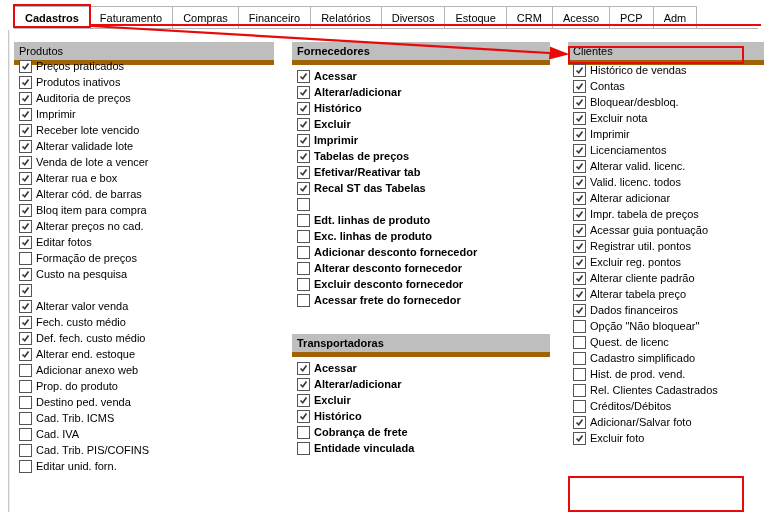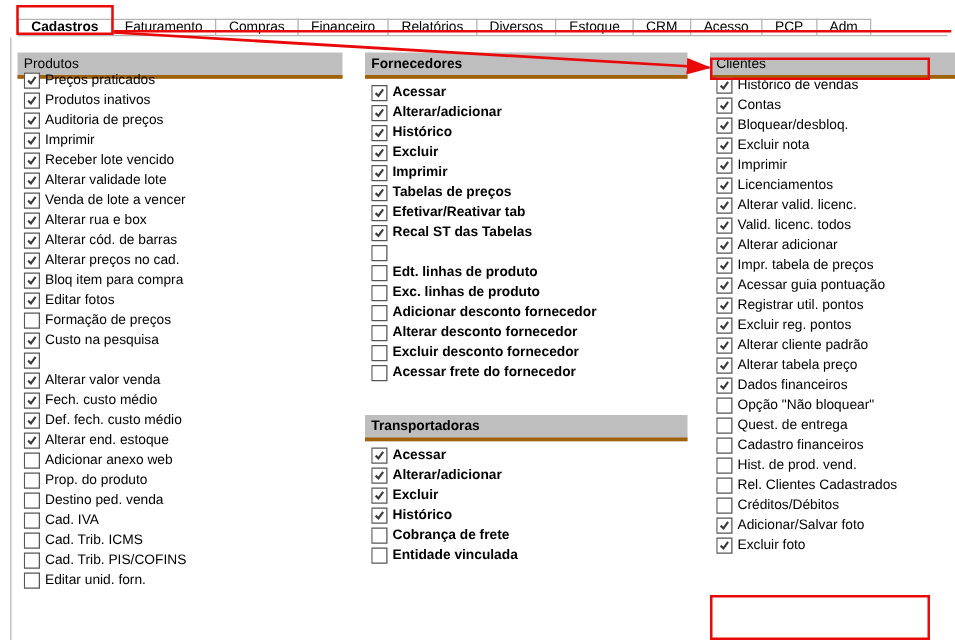--- a/index.html
+++ b/index.html
@@ -12,21 +12,20 @@
     font-family: Tahoma, Arial, sans-serif;
     font-size: 11px;
     color: #000;
   }
   .tabbar {
     display: flex;
     height: 22px;
     border-bottom: 1px solid #B5B5B5;
     margin: 6px 6px 0 14px;
     position: relative;
-    align-items: flex-end;
   }
   .tab {
     display: flex;
     align-items: center;
     padding: 0 10px;
     border: 1px solid #B5B5B5;
     border-bottom: none;
     background: #FFF;
     margin-right: -1px;
     font-size: 11px;
@@ -63,21 +62,21 @@
     background: linear-gradient(to right, #B5B5B5, #FFF);
   }
 
   .section-header {
     background: #BEBEBE;
     height: 18px;
     line-height: 18px;
     padding: 0 5px;
     font-size: 11px;
     color: #000;
-    border-bottom: 3px solid #a16207;
+    border-bottom: 5px solid #a16207;
   }
   .list {
     padding: 3px 5px 0 5px;
   }
   .item {
     display: flex;
     align-items: center;
     height: 16px;
     line-height: 16px;
     white-space: nowrap;
@@ -233,36 +232,36 @@
             </svg>
           </span>
           <span>Alterar cód. de barras</span>
         </div>
         <div class="item">
           <span class="cb">
             <svg viewBox="0 0 12 12">
               <path d="M2 6 L5 9 L10 2"></path>
             </svg>
           </span>
+          <span>Bloq item para compra</span>
+        </div>
+        <div class="item">
+          <span class="cb">
+            <svg viewBox="0 0 12 12">
+              <path d="M2 6 L5 9 L10 2"></path>
+            </svg>
+          </span>
           <span>Alterar preços no cad.</span>
         </div>
         <div class="item">
           <span class="cb">
             <svg viewBox="0 0 12 12">
               <path d="M2 6 L5 9 L10 2"></path>
             </svg>
           </span>
-          <span>Bloq item para compra</span>
-        </div>
-        <div class="item">
-          <span class="cb">
-            <svg viewBox="0 0 12 12">
-              <path d="M2 6 L5 9 L10 2"></path>
-            </svg>
-          </span>
           <span>Editar fotos</span>
         </div>
         <div class="item">
           <span class="cb"></span>
           <span>Formação de preços</span>
         </div>
         <div class="item">
           <span class="cb">
             <svg viewBox="0 0 12 12">
               <path d="M2 6 L5 9 L10 2"></path>
@@ -316,25 +315,25 @@
         <div class="item">
           <span class="cb"></span>
           <span>Prop. do produto</span>
         </div>
         <div class="item">
           <span class="cb"></span>
           <span>Destino ped. venda</span>
         </div>
         <div class="item">
           <span class="cb"></span>
+          <span>Cad. Trib. ICMS</span>
+        </div>
+        <div class="item">
+          <span class="cb"></span>
           <span>Cad. IVA</span>
-        </div>
-        <div class="item">
-          <span class="cb"></span>
-          <span>Cad. Trib. ICMS</span>
         </div>
         <div class="item">
           <span class="cb"></span>
           <span>Cad. Trib. PIS/COFINS</span>
         </div>
         <div class="item">
           <span class="cb"></span>
           <span>Editar unid. forn.</span>
         </div>
       </div>
@@ -613,25 +612,25 @@
             </svg>
           </span>
           <span>Dados financeiros</span>
         </div>
         <div class="item">
           <span class="cb"></span>
           <span>Opção "Não bloquear"</span>
         </div>
         <div class="item">
           <span class="cb"></span>
-          <span>Quest. de entrega</span>
-        </div>
-        <div class="item">
-          <span class="cb"></span>
-          <span>Cadastro financeiros</span>
+          <span>Quest. de licenc</span>
+        </div>
+        <div class="item">
+          <span class="cb"></span>
+          <span>Cadastro simplificado</span>
         </div>
         <div class="item">
           <span class="cb"></span>
           <span>Hist. de prod. vend.</span>
         </div>
         <div class="item">
           <span class="cb"></span>
           <span>Rel. Clientes Cadastrados</span>
         </div>
         <div class="item">

